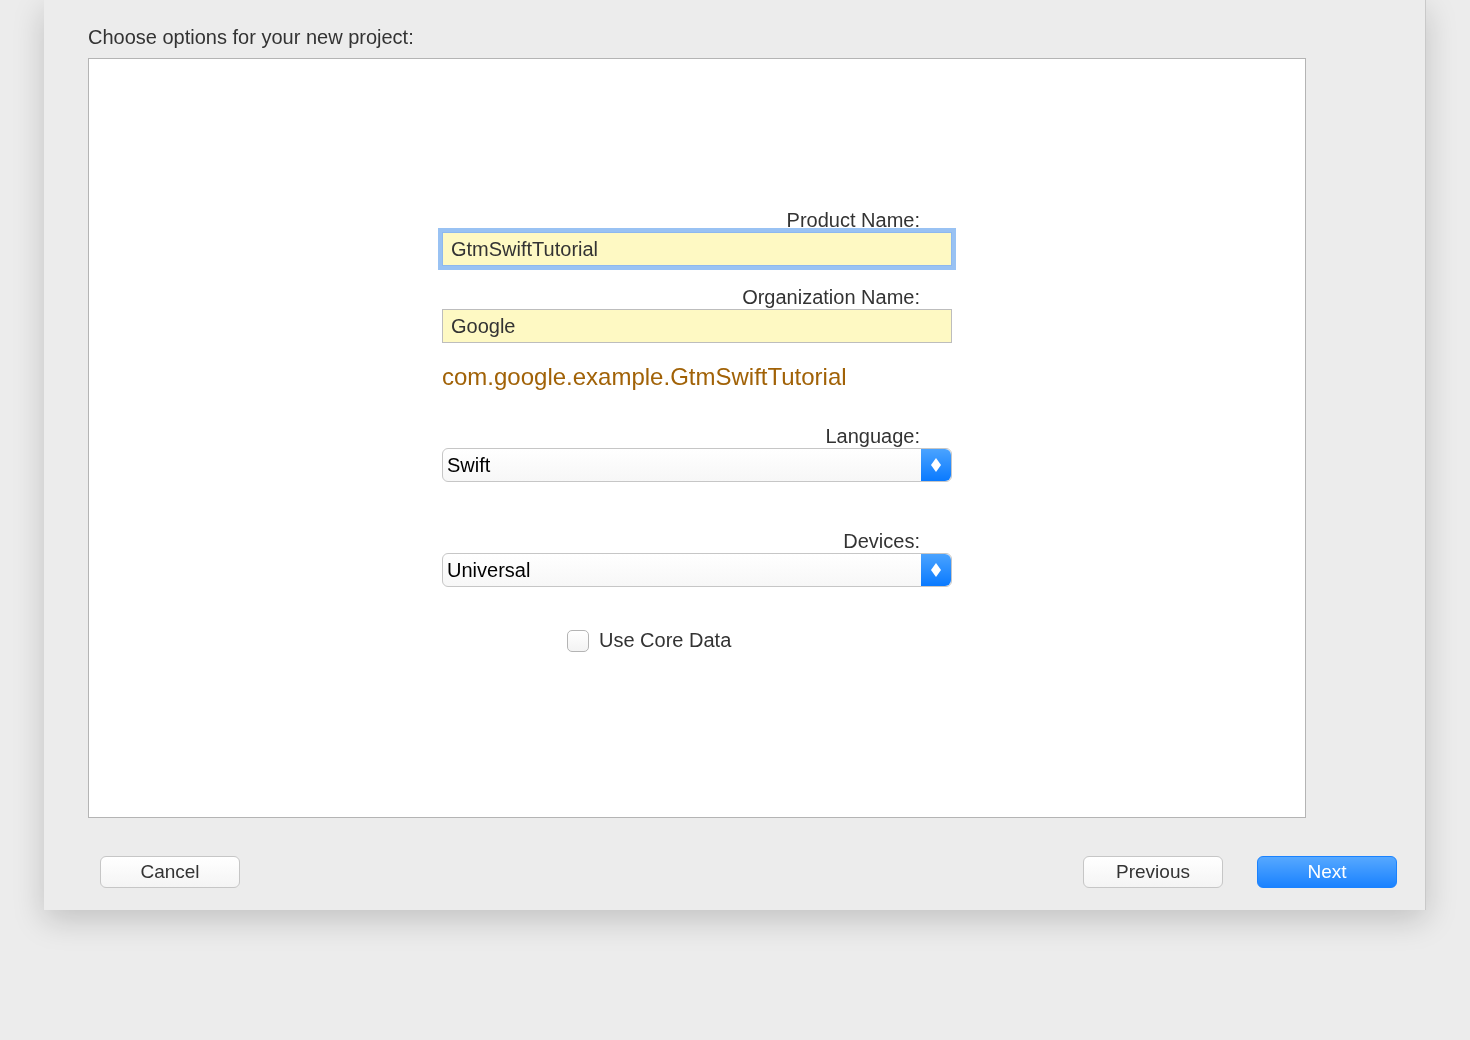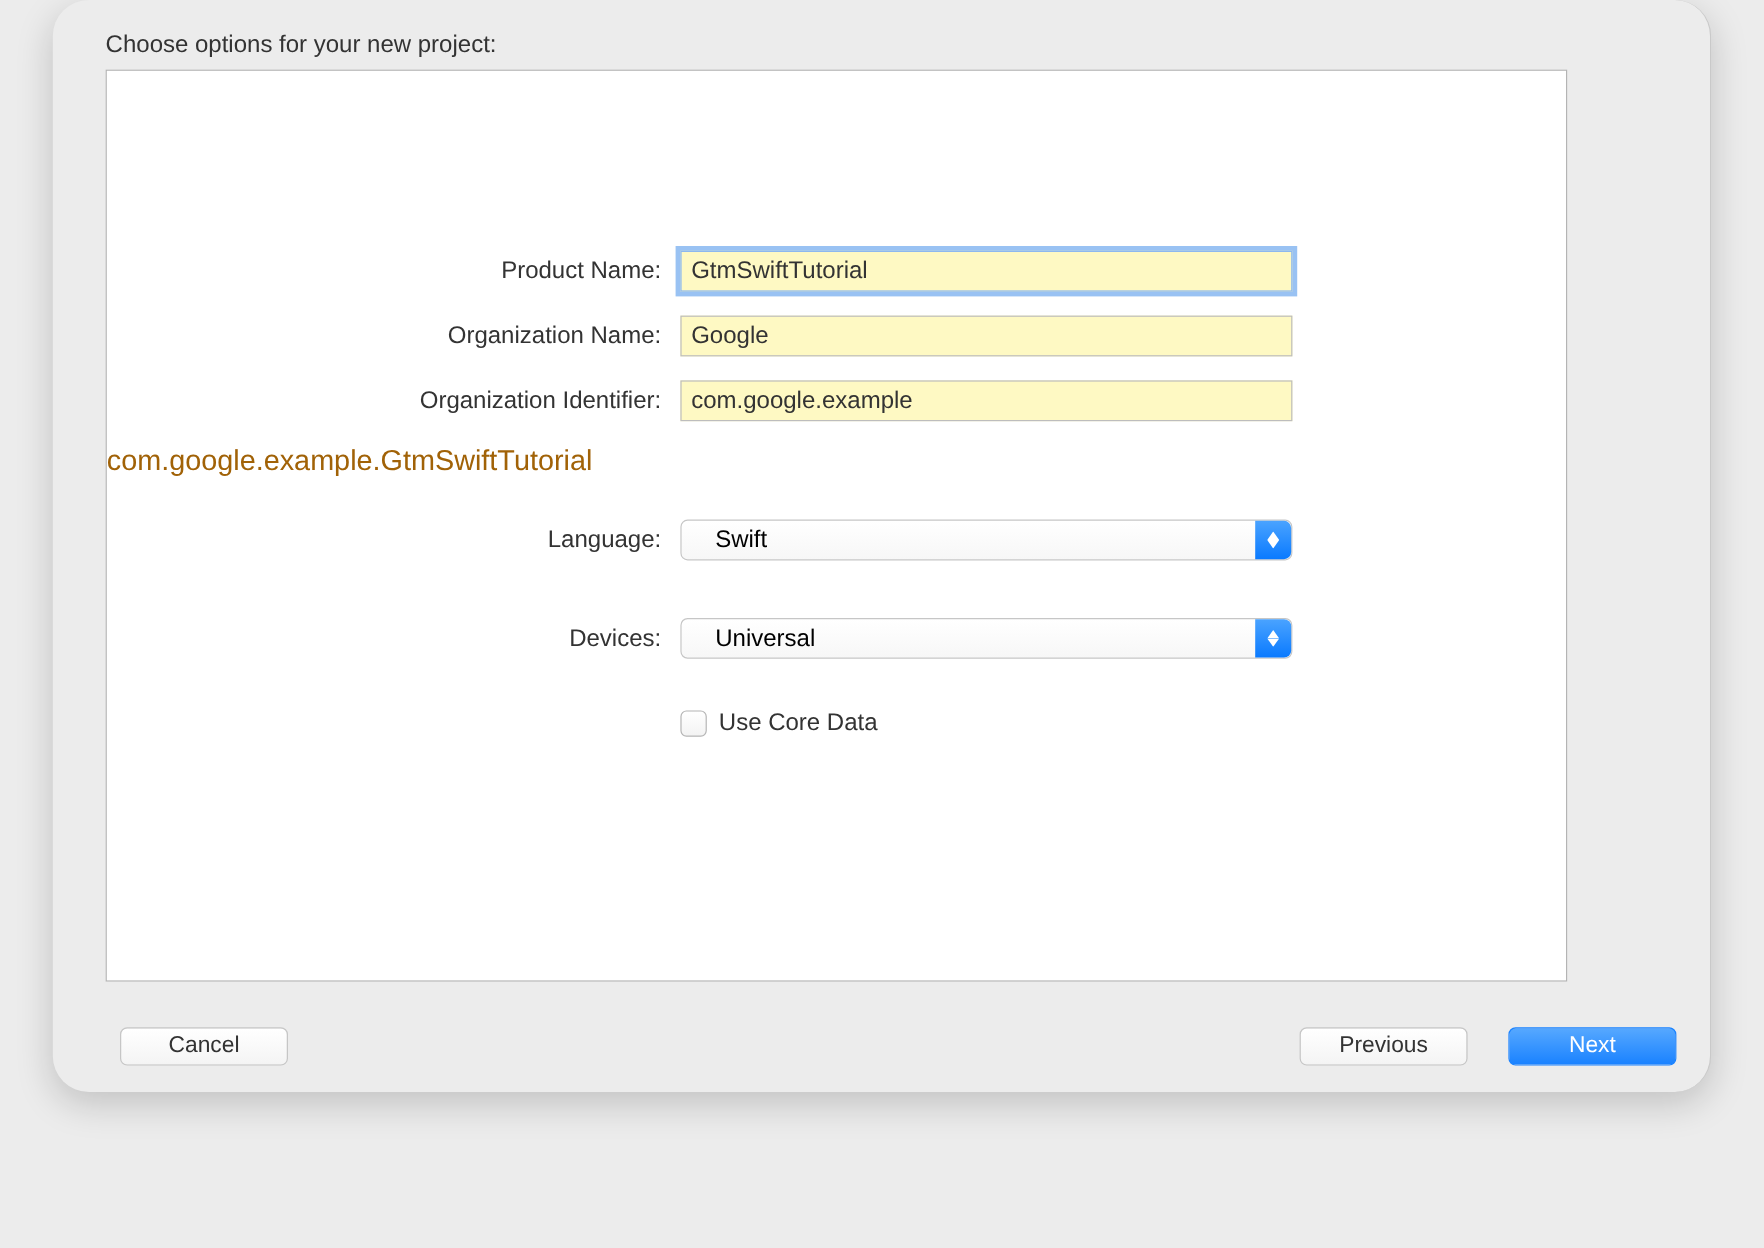--- a/index.html
+++ b/index.html
@@ -12,21 +12,20 @@
       overflow: hidden;
     }
     .sheet {
       position: relative;
       width: 1382px;
       height: 910px;
       margin: 0 auto;
       background: #ececec;
       border-right: 1px solid #c9c9c9;
       box-shadow: 0 10px 30px rgba(0,0,0,.18);
-      border-radius: 30px;
     }
     .title {
       position: absolute;
       left: 44px;
       top: 26px;
       font-size: 20px;
       color: #333;
     }
     .panel {
       position: absolute;
@@ -39,20 +38,21 @@
     }
     .form {
       position: absolute;
       left: 0; right: 0;
       top: 150px;
     }
     .row {
       display: flex;
       align-items: center;
       margin-bottom: 20px;
+      flex-direction: column;
     }
     .lbl {
       width: 478px;
       text-align: right;
       padding-right: 16px;
       font-size: 20px;
       color: #333;
     }
     .ctl {
       width: 510px;
@@ -78,21 +78,21 @@
     }
     .select-wrap {
       position: relative;
       width: 100%;
       height: 34px;
       border: 1px solid #c6c6c6;
       border-radius: 6px;
       background: linear-gradient(#ffffff,#f7f7f7);
       display: flex;
       align-items: center;
-      padding-left: 28px;
+      padding-left: 4px;
       font-size: 20px;
       cursor: default;
     }
     .select-wrap .arrows {
       position: absolute;
       right: 0; top: 0;
       width: 30px; height: 100%;
       background: linear-gradient(#4aa3ff,#0a7aff);
       border-top-right-radius: 6px;
       border-bottom-right-radius: 6px;
@@ -171,26 +171,20 @@
         </div>
       </div>
 
       <div class="row">
         <div class="lbl">Organization Name:</div>
         <div class="ctl">
           <input class="text-input" type="text" value="Google" style="">
         </div>
       </div>
 
-      <div class="row">
-        <div class="lbl">Organization Identifier:</div>
-        <div class="ctl">
-          <input class="text-input" type="text" value="com.google.example" style="">
-        </div>
-      </div>
 
       <div class="row">
         <div class="ctl">
           <span class="static-value">com.google.example.GtmSwiftTutorial</span>
         </div>
       </div>
 
       <div class="spacer-before-lang"></div>
 
       <div class="row">

